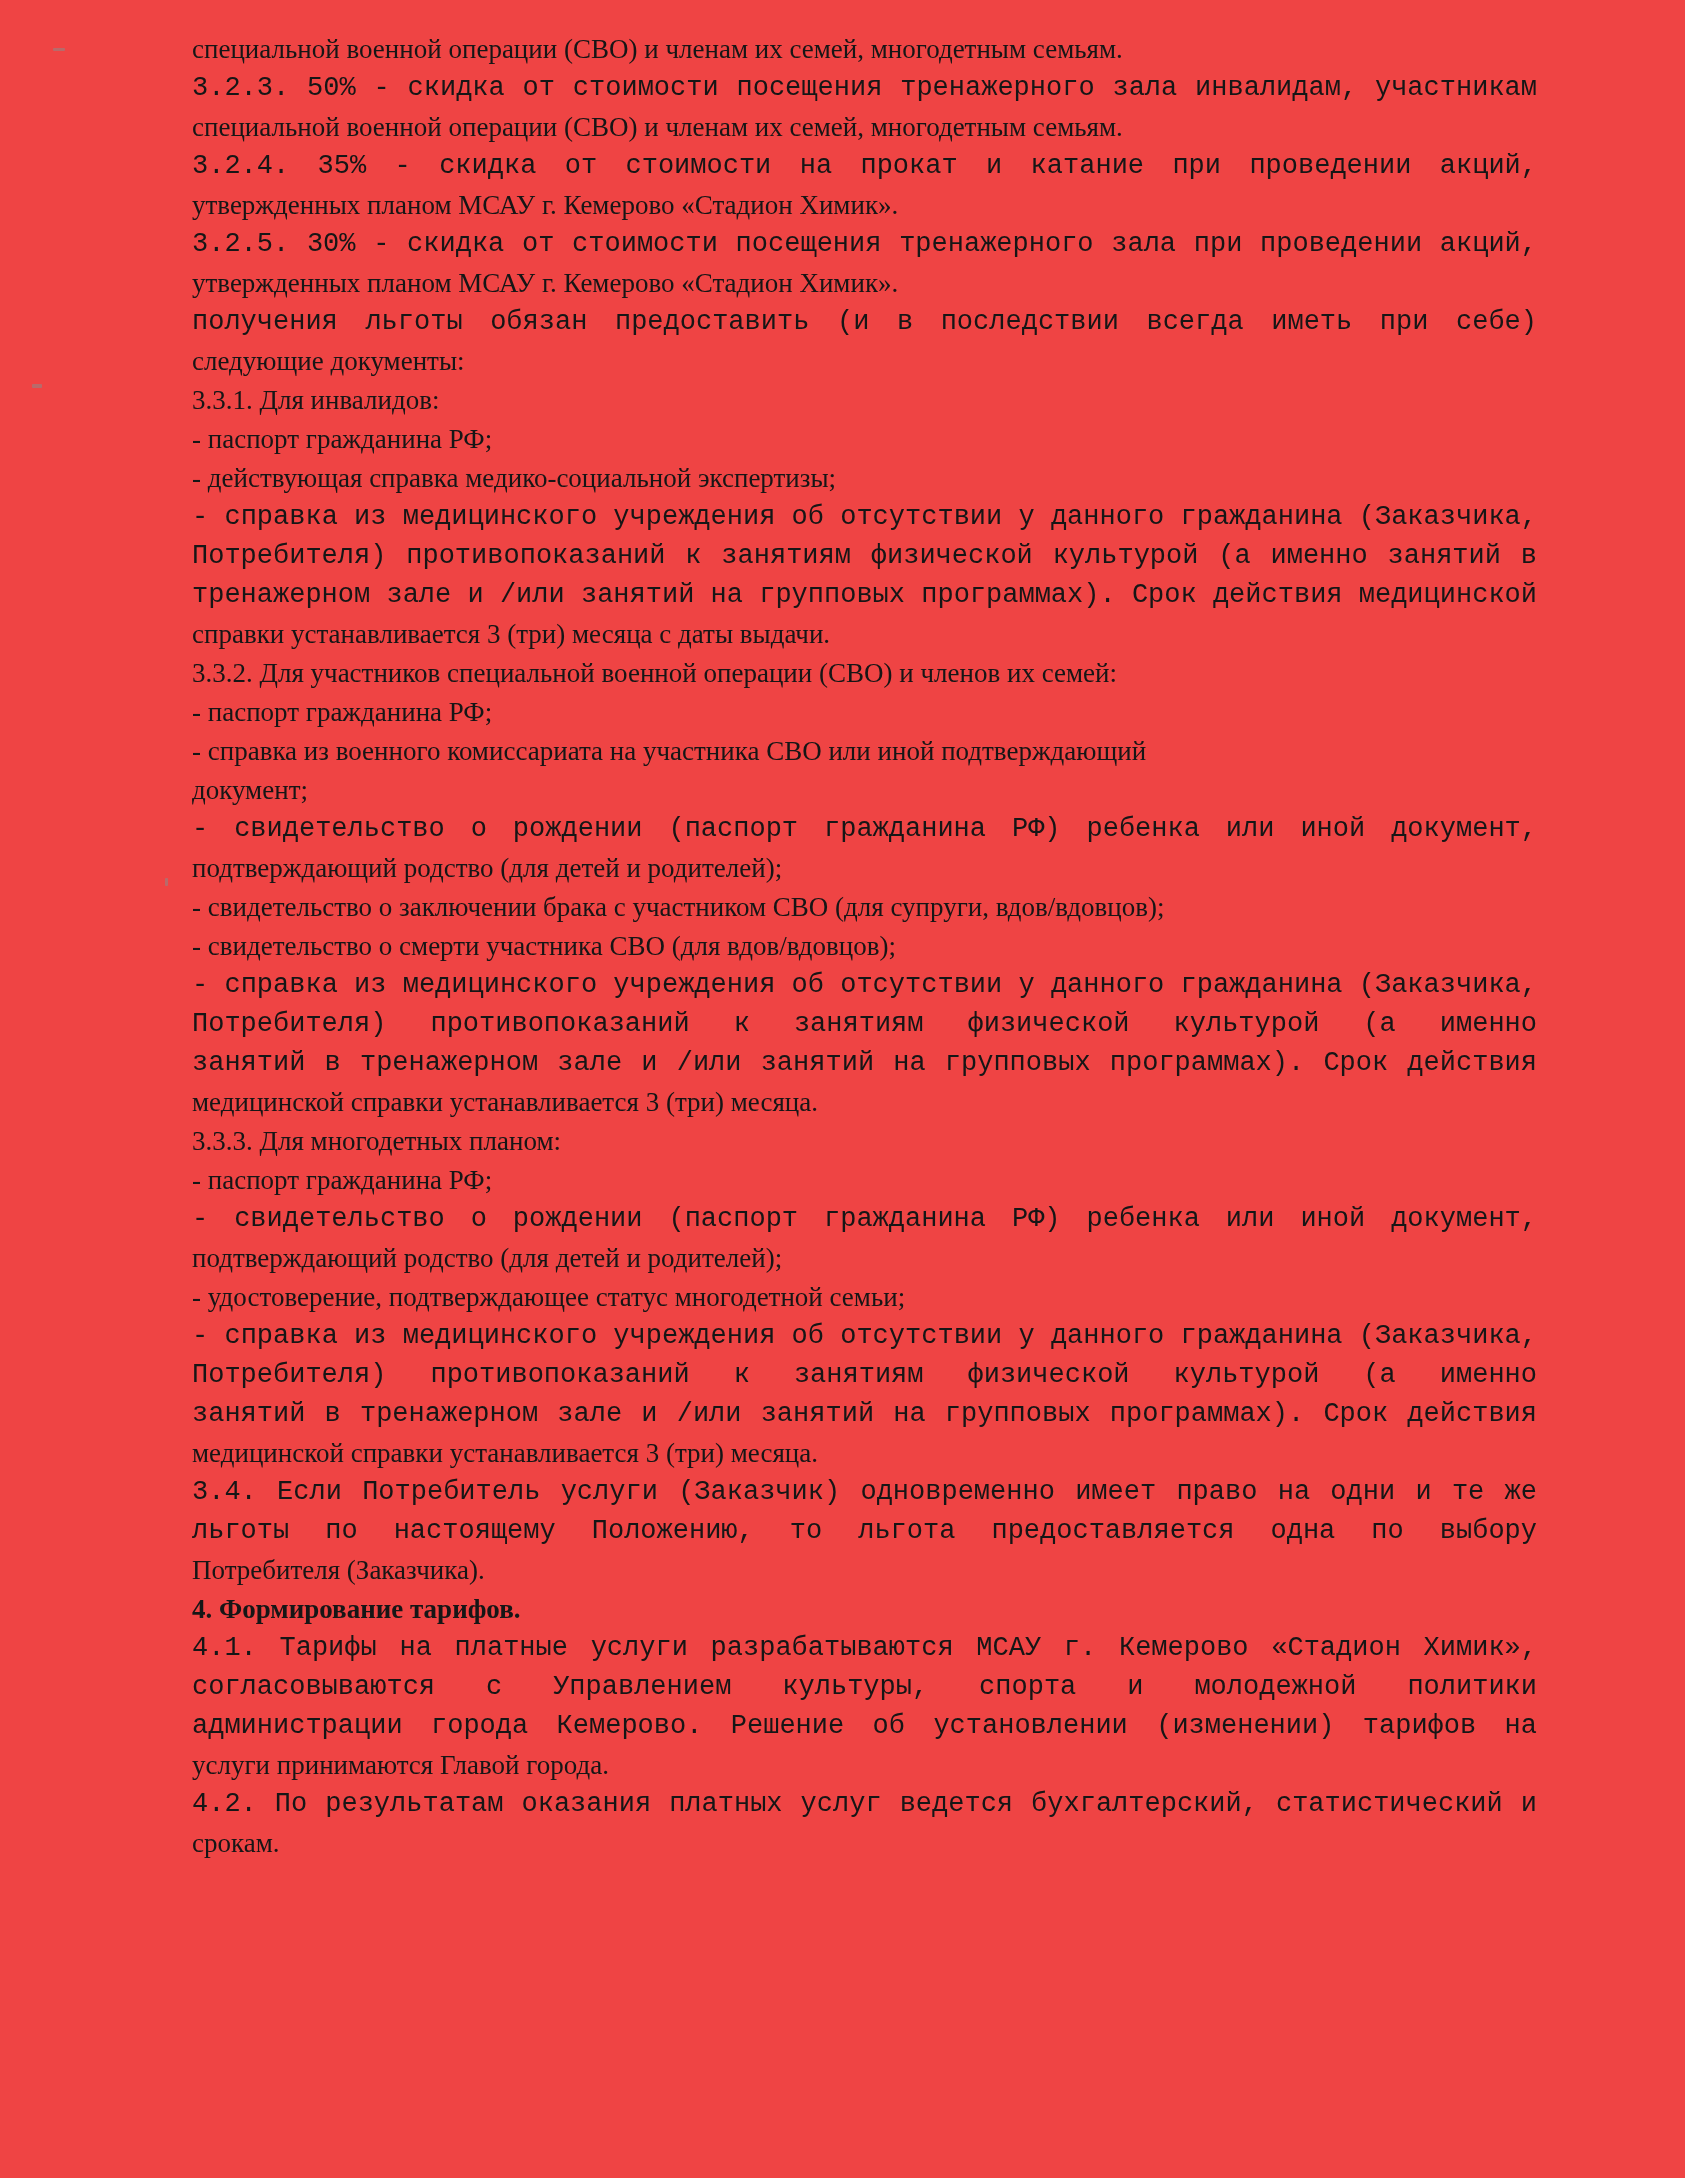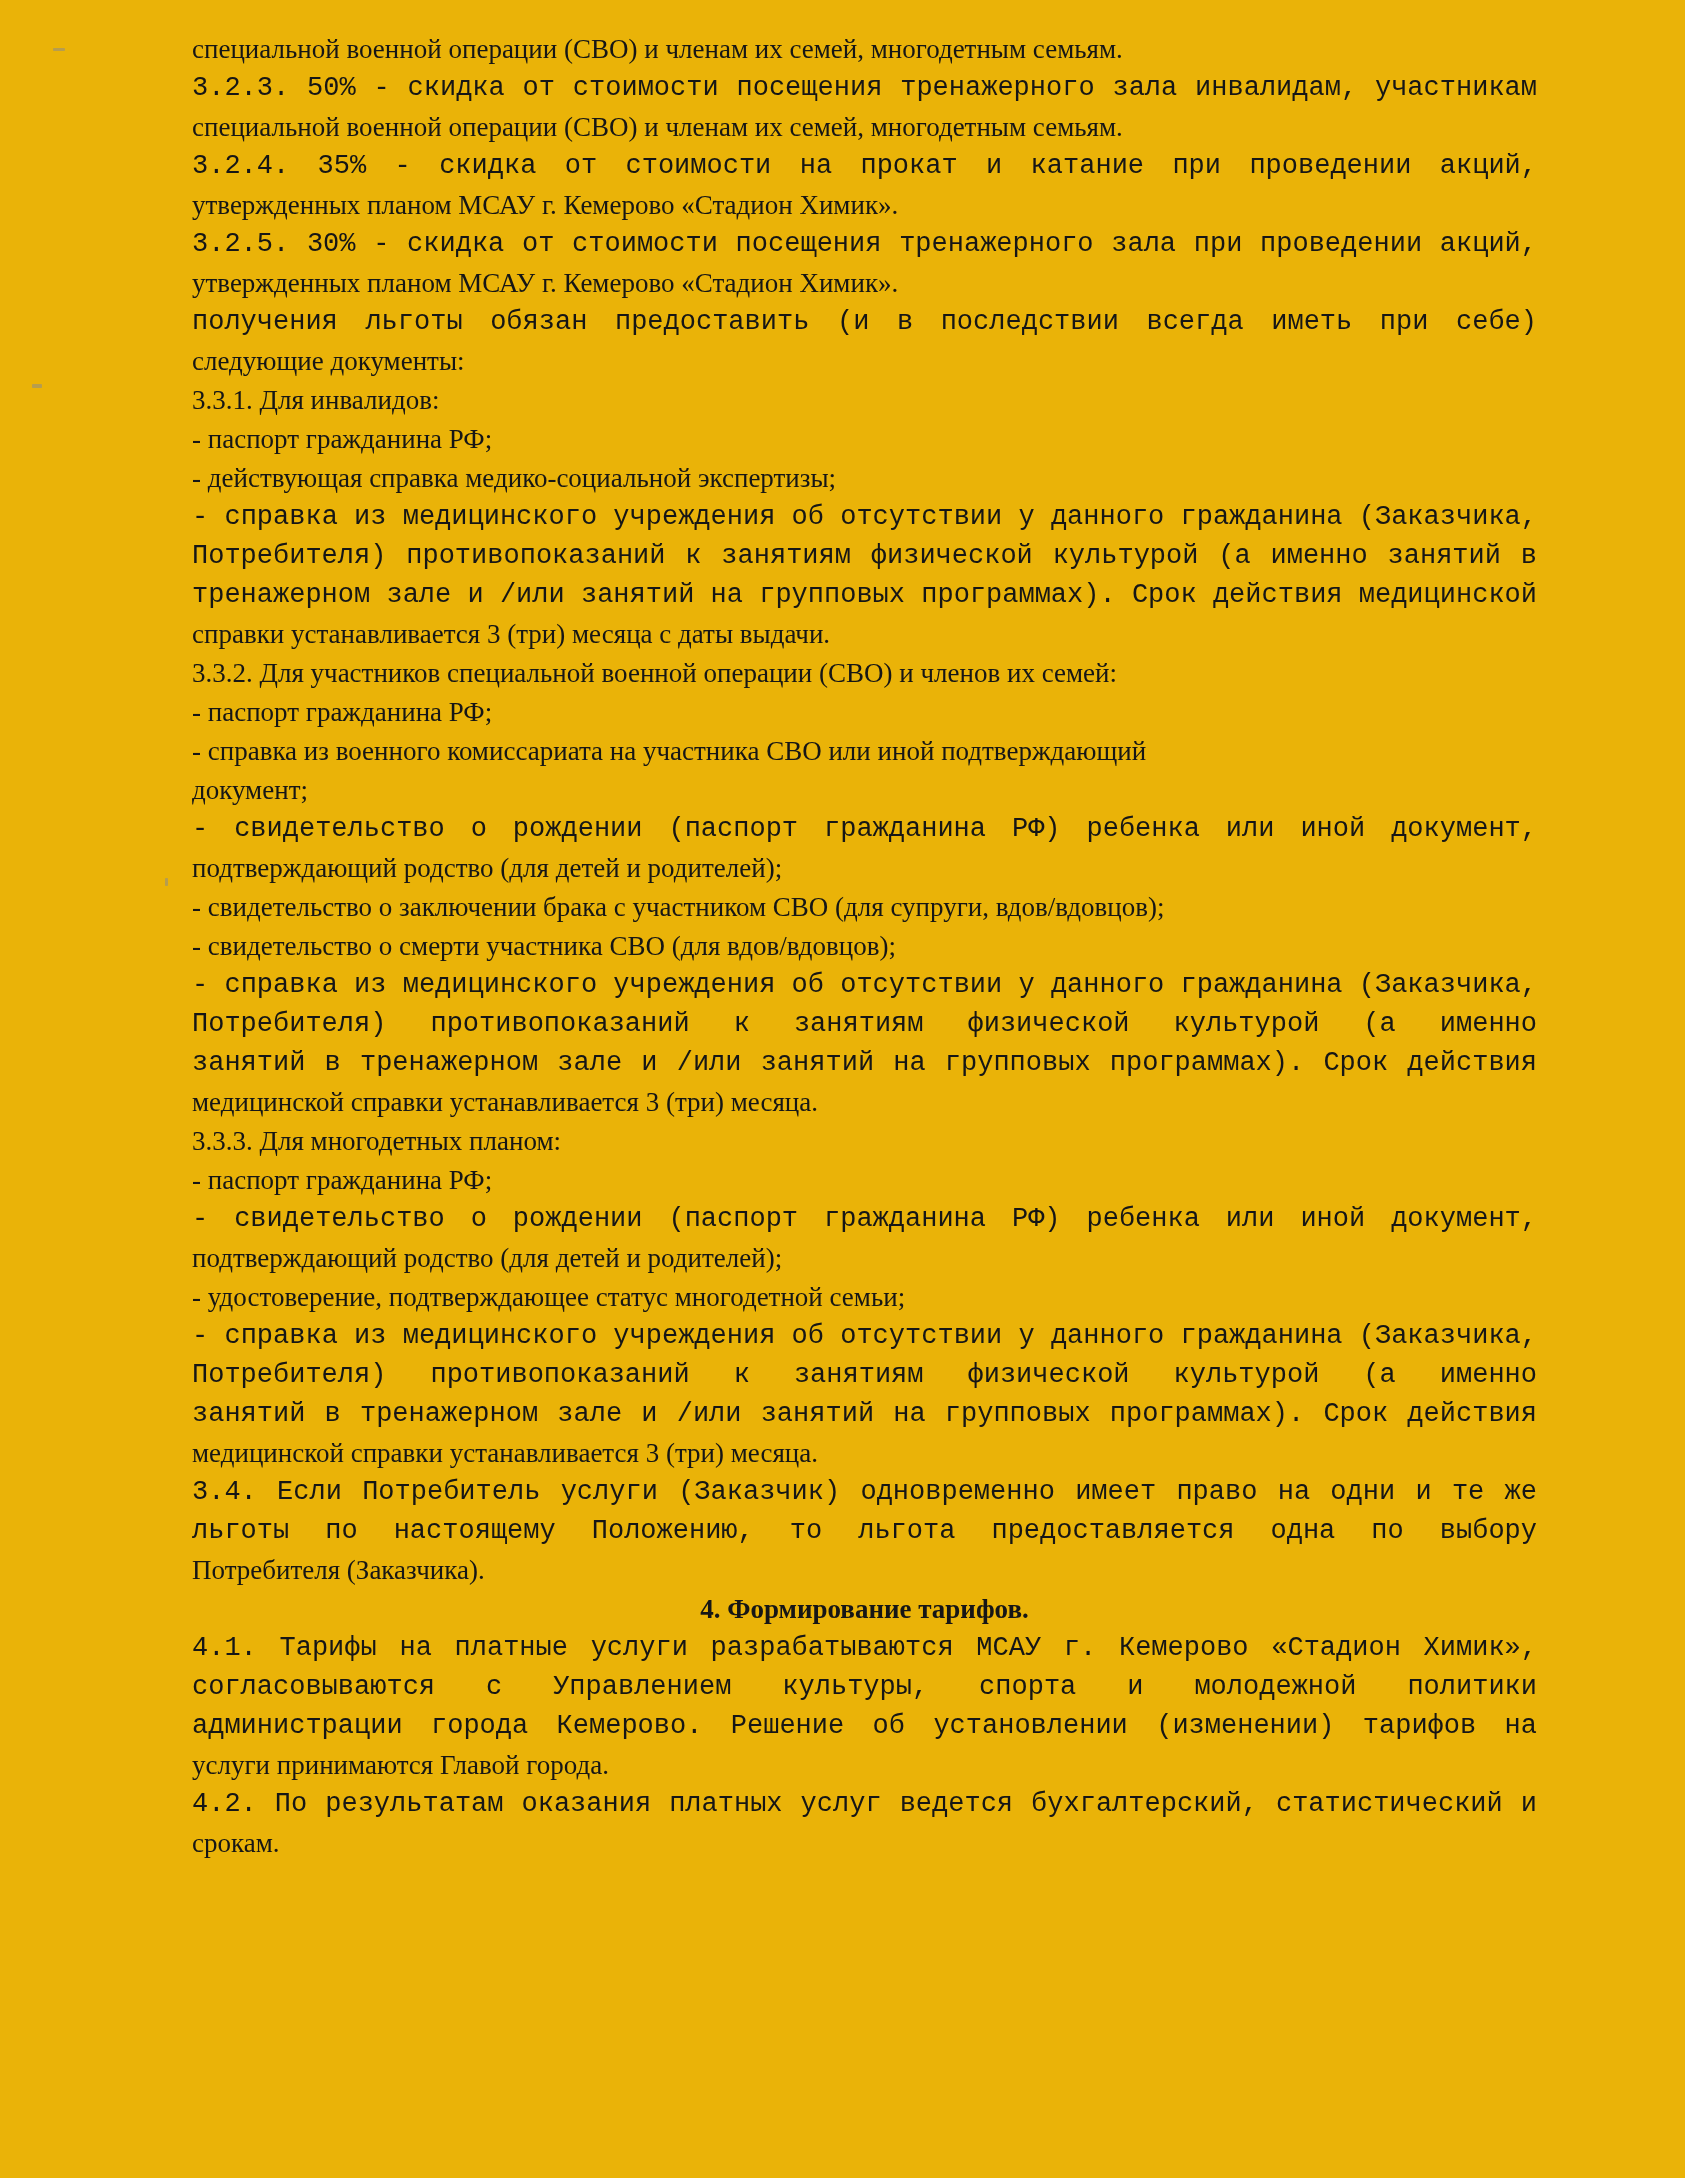--- a/index.html
+++ b/index.html
@@ -4,21 +4,21 @@
 <style>
   html, body {
     margin: 0;
     padding: 0;
     background: #ffffff;
   }
   .page {
     position: relative;
     width: 1685px;
     height: 2179px;
-    background: #eab308;
+    background: #ef4444;
     overflow: hidden;
   }
   .content {
     position: absolute;
     left: 192px;
     top: 30px;
     width: 1345px;
     font-family: "Liberation Serif", "DejaVu Serif", serif;
     font-size: 27px;
     line-height: 39px;
@@ -33,21 +33,21 @@
   }
   .line.j {
     text-align: justify;
     text-align-last: justify;
     font-family: Liberation Mono, monospace;
   }
   .block.heading {
     text-align: center;
     font-weight: bold;
   }
-  .block.heading .line { text-align: center; }
+  .block.heading .line { text-align: left; }
   .artifact {
     position: absolute;
     background: #8a8a8a;
     opacity: 0.55;
     border-radius: 0.9px;
   }
 </style>
 </head>
 <body>
 

